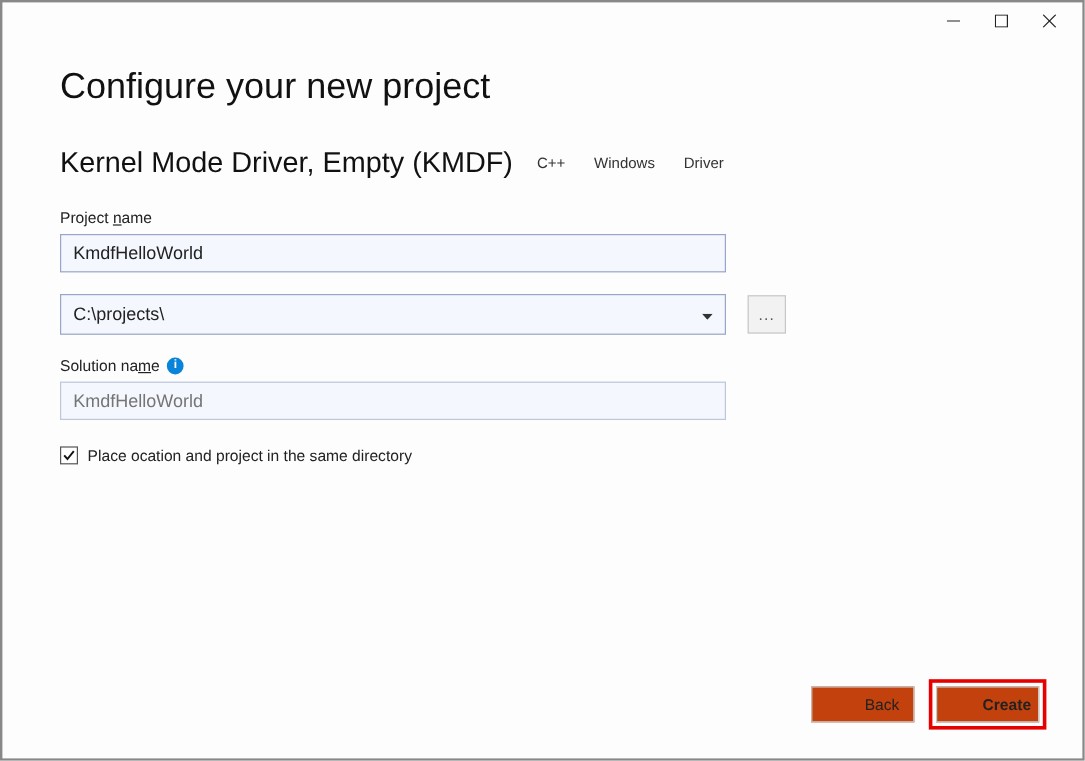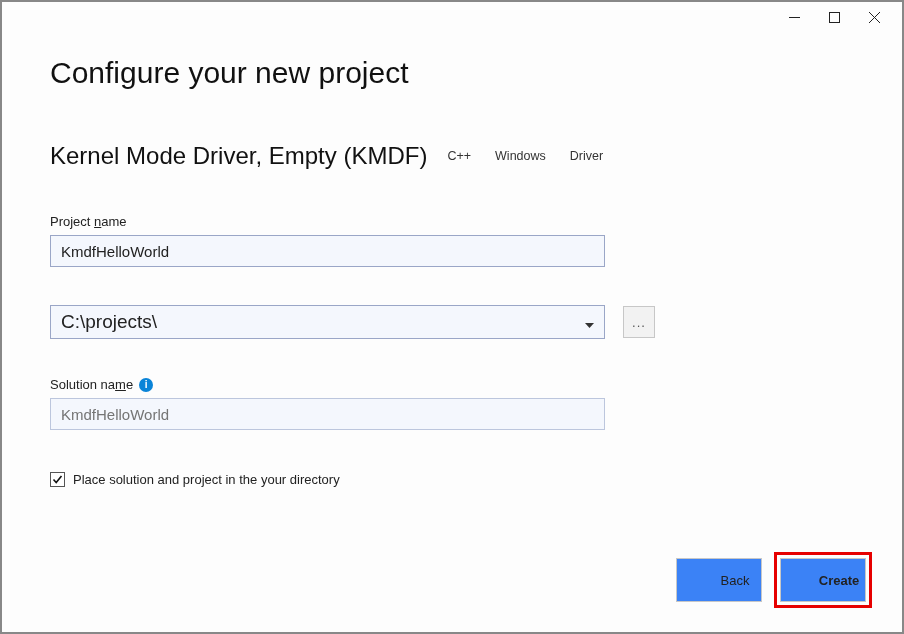--- a/index.html
+++ b/index.html
@@ -1,40 +1,40 @@
 <!DOCTYPE html>
 <html><head>
 <meta charset="utf-8">
 <style>
 * { box-sizing: border-box; margin: 0; padding: 0; }
 body { font-family: "Segoe UI", Arial, sans-serif; background: #fff; width: 904px; height: 634px; overflow: hidden; }
 .window { width: 904px; height: 634px; border: 2px solid #888; background: #fdfdfd; position: relative; display: flex; flex-direction: column; }
 .titlebar { height: 30px; display: flex; justify-content: flex-end; align-items: center; padding-right: 8px; }
 .titlebar .ctrl { width: 40px; height: 28px; display: flex; align-items: center; justify-content: center; font-size: 14px; color: #222; cursor: default; }
 .titlebar .ctrl svg { display: block; }
-.content { flex: 1; padding: 0 48px 0 48px; display: flex; flex-direction: column; gap: 20px; }
+.content { flex: 1; padding: 0 48px 0 48px; display: flex; flex-direction: column; }
 h1.page-title { font-size: 30px; font-weight: 400; color: #111; margin-top: 24px; margin-bottom: 32px; }
 .template-row { display: flex; align-items: center; gap: 16px; margin-bottom: 24px; }
 .template-name { font-size: 24px; color: #111; }
 .tag { font-size: 12.5px; color: #333; background: transparent; padding: 2px 4px; }
 .field-label { font-size: 13px; color: #222; margin-bottom: 6px; display: flex; align-items: center; gap: 6px; }
 .field-label .ul { text-decoration: underline; }
 .text-input { width: 555px; height: 32px; border: 1px solid #9aa6c7; background: #f4f7fd; padding: 0 10px; font-size: 15px; color: #222; }
 .text-input.disabled { color: #b8b8b8; background: #f4f7fd; border-color: #bcc6dd; }
 .field-block { margin-bottom: 18px; }
 .loc-row { display: flex; align-items: center; gap: 18px; }
-.combo { width: 555px; height: 34px; border: 1px solid #9aa6c7; background: #f4f7fd; display: flex; align-items: center; padding: 0 10px; font-size: 19px; color: #222; position: relative; }
+.combo { width: 555px; height: 34px; border: 1px solid #9aa6c7; background: #f4f7fd; display: flex; align-items: center; padding: 0 10px; font-size: 15px; color: #222; position: relative; }
 .combo .caret { position: absolute; right: 10px; top: 50%; transform: translateY(-50%); }
 .browse-btn { width: 32px; height: 32px; border: 1px solid #c7c7c7; background: #f2f2f2; display: flex; align-items: center; justify-content: center; font-size: 13px; color: #555; letter-spacing: 1px; }
 .info-icon { width: 14px; height: 14px; border-radius: 50%; background: #0a84d8; color: #fff; font-size: 10px; font-weight: bold; display: inline-flex; align-items: center; justify-content: center; }
 .checkbox-row { display: flex; align-items: center; gap: 8px; font-size: 13px; color: #222; margin-top: 4px; }
 .checkbox { width: 15px; height: 15px; border: 1px solid #555; display: inline-flex; align-items: center; justify-content: center; background: #fff; }
 .checkbox svg { display: block; }
 .footer { position: absolute; bottom: 24px; right: 30px; display: flex; gap: 12px; align-items: center; }
-.btn { min-width: 86px; height: 44px; border: 1px solid #c7c7c7; background: #3b82f6; font-size: 13px; color: #222; display: flex; align-items: center; justify-content: center; padding-left: 32px; }
+.btn { min-width: 86px; height: 30px; border: 1px solid #c7c7c7; background: #c2410c; font-size: 13px; color: #222; display: flex; align-items: center; justify-content: center; padding-left: 32px; }
 .highlight-box { padding: 3px; border: 3px solid #e60000; font-weight: bold; }
 </style>
 </head>
 <body>
 
 <div class="window">
 
   <div class="titlebar">
     <div class="ctrl">
       <svg width="11" height="11" viewBox="0 0 11 11">
@@ -100,21 +100,21 @@
       <input class="text-input disabled" disabled="" placeholder="KmdfHelloWorld" style="">
     </div>
 
     <div class="checkbox-row">
       <span class="checkbox">
         <svg width="11" height="11" viewBox="0 0 11 11">
             <polyline points="1.5,5.5 4.2,8.5 9.5,2" fill="none" stroke="#111" stroke-width="1.6"></polyline>
           </svg>
       </span>
       <span>
-        <span>Place solution and project in the your </span><span class="ul">d</span><span>irectory</span>
+        <span>Place ocation and project in the same </span><span class="ul">d</span><span>irectory</span>
       </span>
     </div>
 
   </div>
 
   <div class="footer">
     <div class="btn">
       <span><span class="ul">B</span><span>ack</span></span>
     </div>
     <div class="highlight-box">

